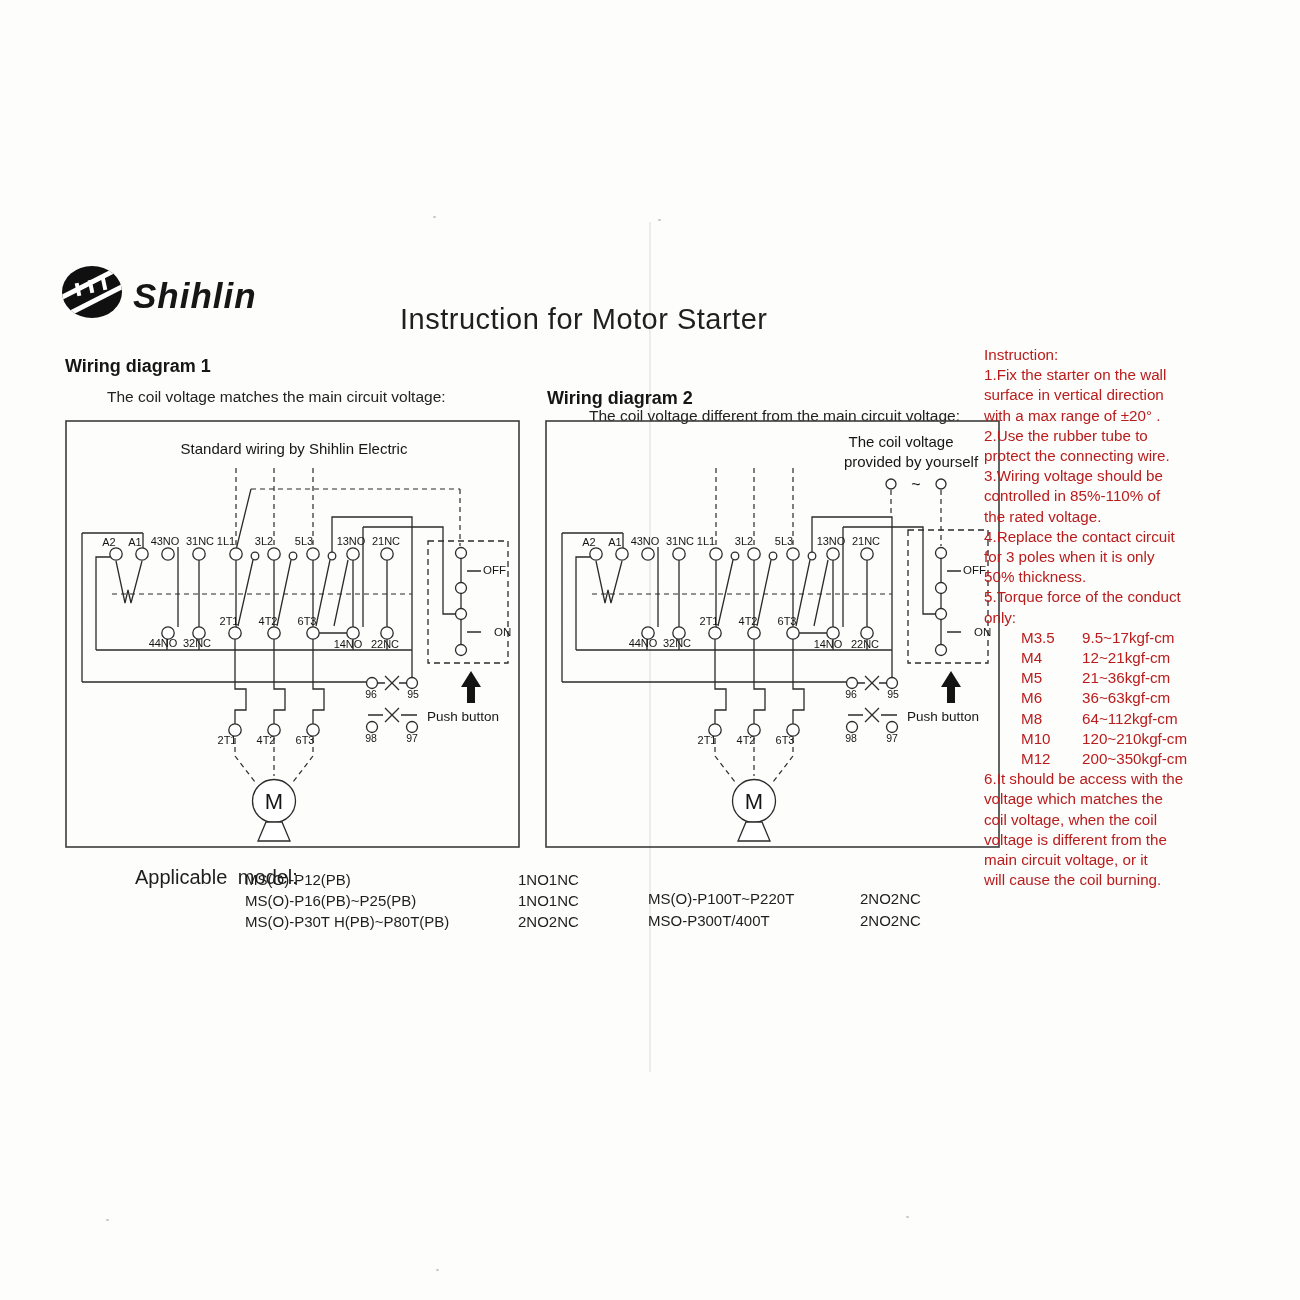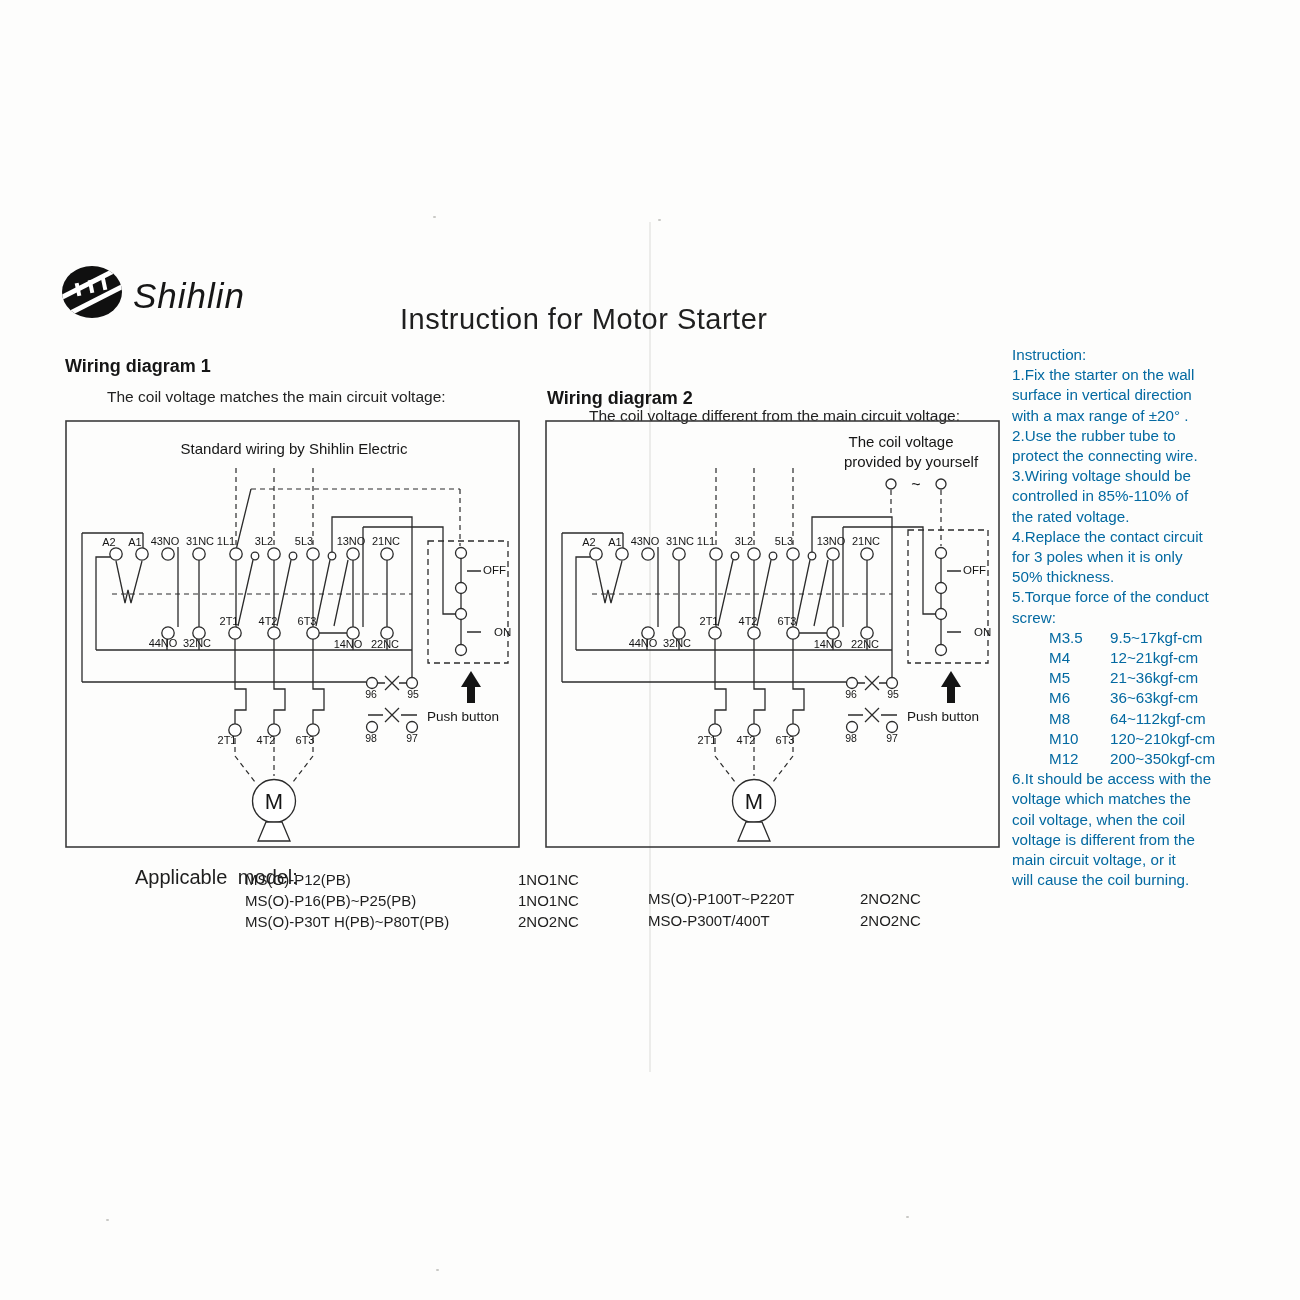--- a/index.html
+++ b/index.html
@@ -11,26 +11,26 @@
   .abs{position:absolute;}
   
   .logo{left:62px;top:266px;width:60px;height:52px;border-radius:50%;background:#101010;overflow:hidden;}
   .logo .stripe{position:absolute;background:#fff;height:5px;width:130%;left:-10%;}
   .logo .s1{top:12px;transform:rotate(-27deg);}
   .logo .s2{top:32px;transform:rotate(-27deg);}
   .logo .tick{position:absolute;background:#fff;width:4px;height:13px;}
   .logo .t1{left:14px;top:17px;transform:rotate(-12deg);}
   .logo .t2{left:27px;top:14px;transform:rotate(-12deg);}
   .logo .t3{left:40px;top:11px;transform:rotate(-12deg);}
-  .brand{left:133px;top:276px;font-size:35px;font-weight:normal;font-style:italic;letter-spacing:1px;color:#161616;}
+  .brand{left:133px;top:276px;font-size:35px;font-weight:bold;font-style:italic;letter-spacing:1px;color:#161616;}
   .title{left:400px;top:303px;width:490px;text-align:left;font-size:29px;letter-spacing:.5px;color:#1f1f1f;}
   .wd-head{font-size:18px;font-weight:bold;color:#161616;}
   .wd-sub{font-size:15.5px;color:#222;margin-left:44px;}
   
-  .instr{left:1012px;top:345px;width:262px;font-size:15.2px;line-height:20.2px;color:#0369a1;}
+  .instr{left:984px;top:345px;width:262px;font-size:15.2px;line-height:20.2px;color:#b91c1c;}
   .trow{display:flex;}
   .t-size{margin-left:37px;width:61px;}
   
   .models-label{left:112px;top:866px;font-size:20px;word-spacing:5px;color:#1e1e1e;margin-left:23px;}
   .mgroup{font-size:15px;line-height:21px;color:#1e1e1e;}
   .mg1{left:245px;top:869px;}
   .mg2{left:648px;top:888px;line-height:22px;}
   .mrow{display:flex;}
   .mg1 .m-name{width:273px;}
   .mg2 .m-name{width:212px;}
@@ -267,21 +267,21 @@
   <div>with a max range of ±20° .</div>
   <div>2.Use the rubber tube to</div>
   <div>protect the connecting wire.</div>
   <div>3.Wiring voltage should be</div>
   <div>controlled in 85%-110% of</div>
   <div>the rated voltage.</div>
   <div>4.Replace the contact circuit</div>
   <div>for 3 poles when it is only</div>
   <div>50%  thickness.</div>
   <div>5.Torque force of the conduct</div>
-  <div>screw:</div>
+  <div>only:</div>
   <div class="trow">
     <span class="t-size">M3.5</span>
     <span class="t-range">9.5~17kgf-cm</span>
   </div>
   <div class="trow">
     <span class="t-size">M4</span>
     <span class="t-range">12~21kgf-cm</span>
   </div>
   <div class="trow">
     <span class="t-size">M5</span>

